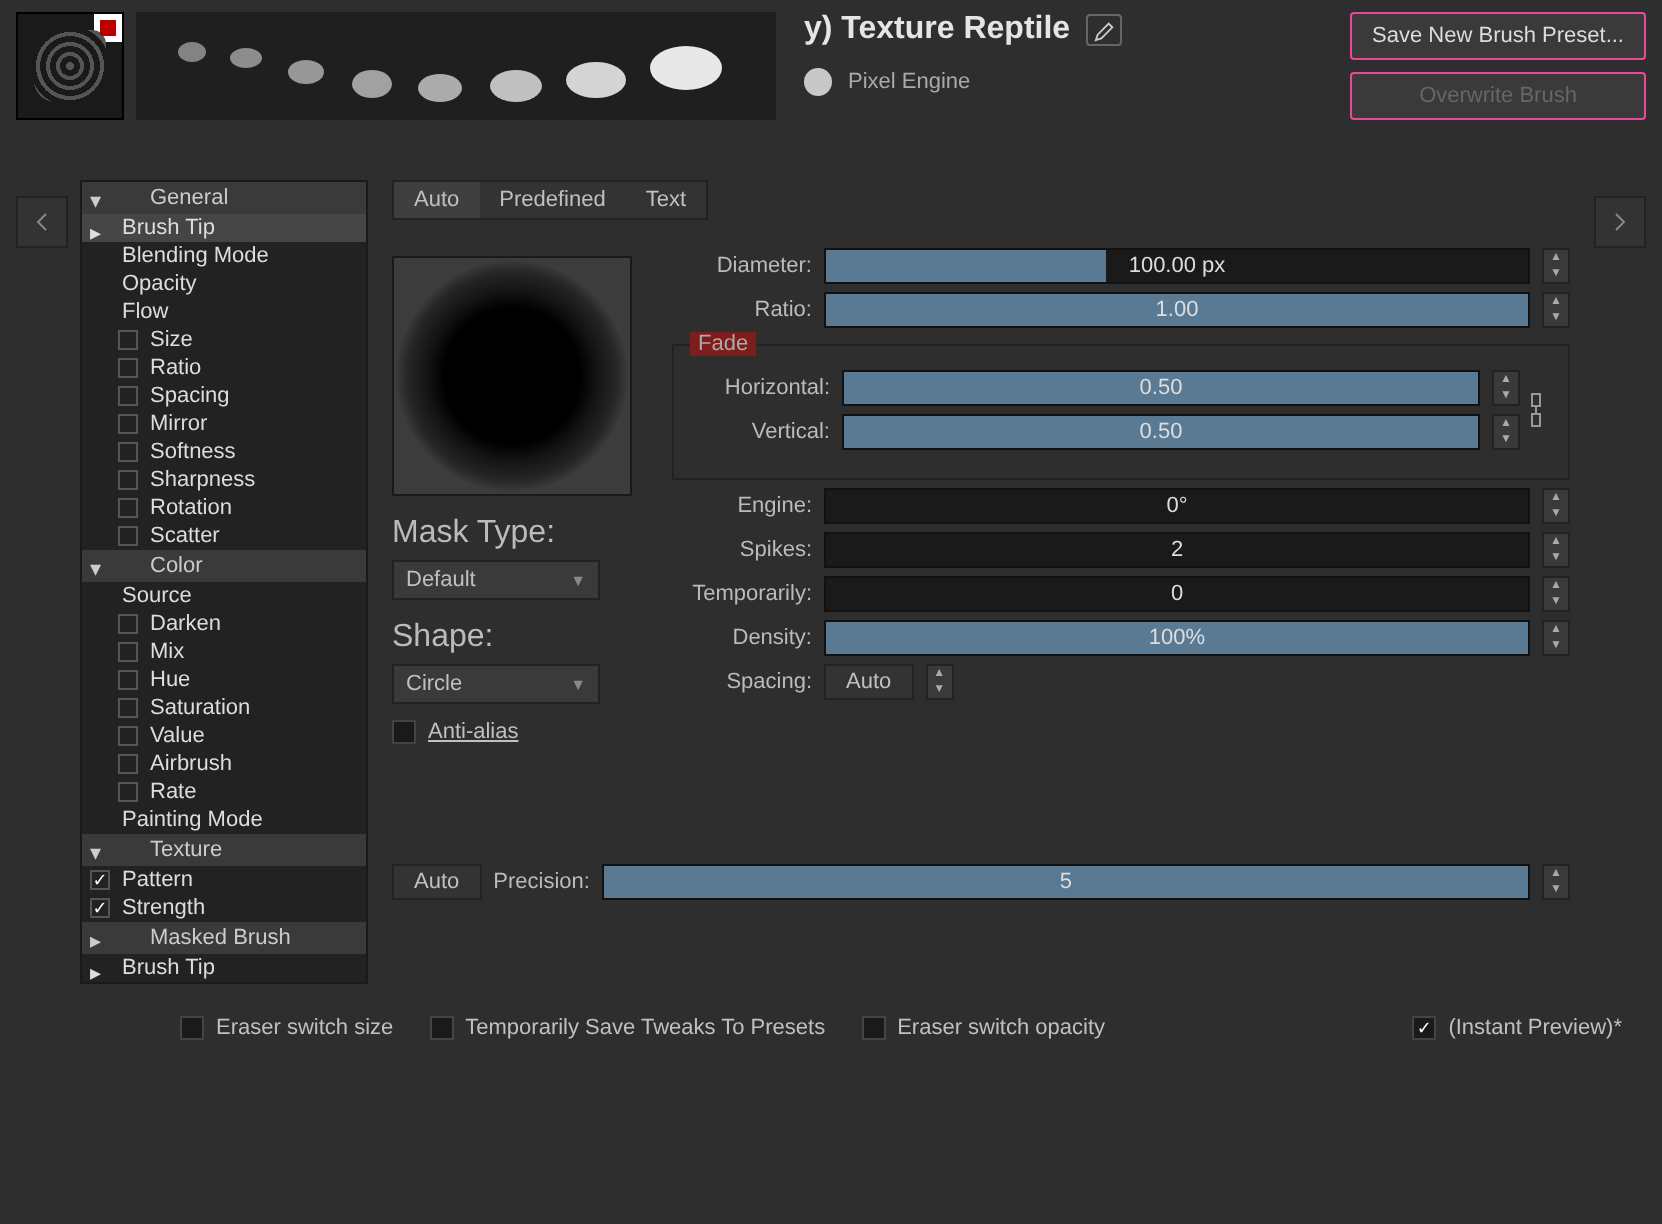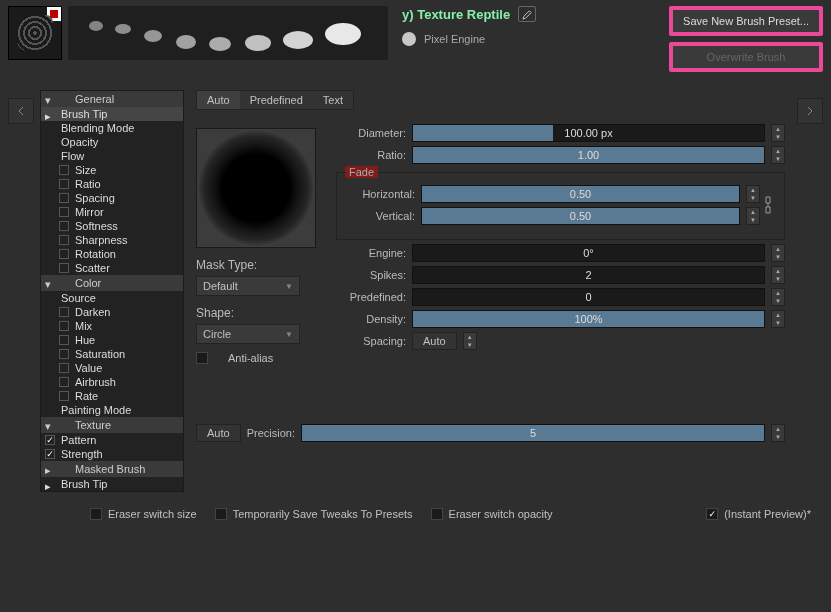--- a/index.html
+++ b/index.html
@@ -5,27 +5,27 @@
 * { box-sizing: border-box; margin: 0; padding: 0; }
 body { background: #2e2e2e; font-family: "Segoe UI", Arial, sans-serif; font-size: 11px; color: #c0c0c0; width: 831px; height: 612px; overflow: hidden; }
 .top { display: flex; align-items: flex-start; padding: 6px 8px 4px 8px; height: 70px; }
 .thumb { width: 54px; height: 54px; background: #1a1a1a; border: 1px solid #000; position: relative; }
 .thumb-badge { position: absolute; top: 0; right: 0; width: 14px; height: 14px; background: #fff; }
 .thumb-badge::after { content: ""; position: absolute; inset: 3px; background: #b00; }
 .thumb-tex { position: absolute; inset: 8px; background: repeating-radial-gradient(circle, #555 0 2px, #1a1a1a 2px 5px); border-radius: 50% 20% 40% 30%; }
 .stroke { flex: 0 0 320px; height: 54px; margin-left: 6px; background: #1f1f1f; position: relative; overflow: hidden; }
 .stroke svg { position: absolute; inset: 0; }
 .title-area { flex: 1; padding-left: 14px; }
-.title-row { display: flex; align-items: center; color: #86efac; font-size: 13px; font-weight: bold; }
+.title-row { display: flex; align-items: center; color: #e5e5e5; font-size: 16px; font-weight: bold; }
 .pencil { margin-left: 8px; width: 18px; height: 16px; border: 1px solid #666; border-radius: 2px; display: flex; align-items: center; justify-content: center; }
 .pencil svg { width: 11px; height: 11px; }
 .engine-row { display: flex; align-items: center; margin-top: 10px; color: #aaa; }
 .engine-dot { width: 14px; height: 14px; background: #c8c8c8; border-radius: 50%; margin-right: 8px; }
 .top-btns { display: flex; flex-direction: column; gap: 6px; }
-.btn { background: #3a3a3a; border: 4px solid #ec4899; color: #ddd; padding: 5px 10px; border-radius: 2px; text-align: center; min-width: 120px; cursor: pointer; font-size: 11px; }
+.btn { background: #3a3a3a; border: 1px solid #ec4899; color: #ddd; padding: 5px 10px; border-radius: 2px; text-align: center; min-width: 120px; cursor: pointer; font-size: 11px; }
 .btn.disabled { color: #666; }
 .main { display: flex; padding: 20px 8px 0 8px; gap: 6px; }
 .navbtn { width: 26px; height: 26px; background: #333; border: 1px solid #222; display: flex; align-items: center; justify-content: center; margin-top: 8px; cursor: pointer; }
 .sidebar { width: 144px; background: #222; border: 1px solid #1a1a1a; max-height: 430px; overflow: hidden; position: relative; font-size: 11px; }
 .sidebar-scroll { max-height: 430px; overflow-y: auto; }
 .sidebar-scroll::-webkit-scrollbar { width: 10px; }
 .sidebar-scroll::-webkit-scrollbar-track { background: #2a2a2a; }
 .sidebar-scroll::-webkit-scrollbar-thumb { background: #555; }
 .cat { background: #3a3a3a; padding: 2px 4px 2px 34px; color: #ccc; position: relative; cursor: pointer; }
 .cat .arrow, .item .arrow { position: absolute; left: 4px; top: 3px; width: 8px; height: 8px; }
@@ -46,24 +46,24 @@
 .grp-title { position: absolute; top: -7px; left: 8px; background: #7f1d1d; padding: 0 4px; color: #aaa; font-size: 11px; }
 .prow { display: flex; align-items: center; margin: 4px 0; gap: 6px; }
 .plabel { width: 70px; text-align: right; color: #bbb; font-size: 11px; }
 .slider { flex: 1; height: 18px; background: #1a1a1a; border: 1px solid #111; position: relative; display: flex; align-items: center; justify-content: center; color: #ddd; font-size: 11px; }
 .slider .fill { position: absolute; left: 0; top: 0; bottom: 0; background: #5a7a94; }
 .slider .txt { position: relative; z-index: 1; text-align: right; }
 .spin { width: 14px; height: 18px; background: #3a3a3a; border: 1px solid #222; display: flex; flex-direction: column; cursor: pointer; }
 .spin div { flex: 1; display: flex; align-items: center; justify-content: center; font-size: 6px; color: #aaa; }
 .link { width: 16px; height: 40px; display: flex; align-items: center; justify-content: center; color: #888; cursor: pointer; }
 .leftcol { width: 140px; }
-.mlabel { color: #bbb; margin-top: 10px; font-size: 12px; }
+.mlabel { color: #bbb; margin-top: 10px; font-size: 16px; }
 .combo { width: 104px; height: 20px; background: #3a3a3a; border: 1px solid #222; display: flex; align-items: center; justify-content: space-between; padding: 0 6px; margin-top: 4px; cursor: pointer; font-size: 11px; }
 .combo .dd { font-size: 8px; color: #888; }
-.chkrow { display: flex; align-items: center; margin-top: 8px; gap: 20px; }
+.chkrow { display: flex; align-items: center; margin-top: 8px; gap: 6px; text-decoration: underline; }
 .checkbox { width: 12px; height: 12px; background: #1a1a1a; border: 1px solid #444; cursor: pointer; display: flex; align-items: center; justify-content: center; font-size: 9px; color: #fff; }
 .autobtn { padding: 2px 10px; background: #333; border: 1px solid #222; cursor: pointer; font-size: 11px; }
 .bottom { display: flex; align-items: flex-start; padding: 16px 20px 0 90px; gap: 18px; }
 .spacer { flex: 1; }
 </style>
 </head>
 <body>
 
 <div class="top">
   <div class="thumb">
@@ -241,21 +241,21 @@
           <div class="plabel">Spikes:</div>
           <div class="slider">
               <span class="txt">2</span>
             </div>
           <div class="spin">
               <div>▲</div>
               <div>▼</div>
             </div>
         </div>
         <div class="prow">
-          <div class="plabel">Predefined:</div>
+          <div class="plabel">Temporarily:</div>
           <div class="slider">
               <span class="txt">0</span>
             </div>
           <div class="spin">
               <div>▲</div>
               <div>▼</div>
             </div>
         </div>
         <div class="prow">
           <div class="plabel">Density:</div>

